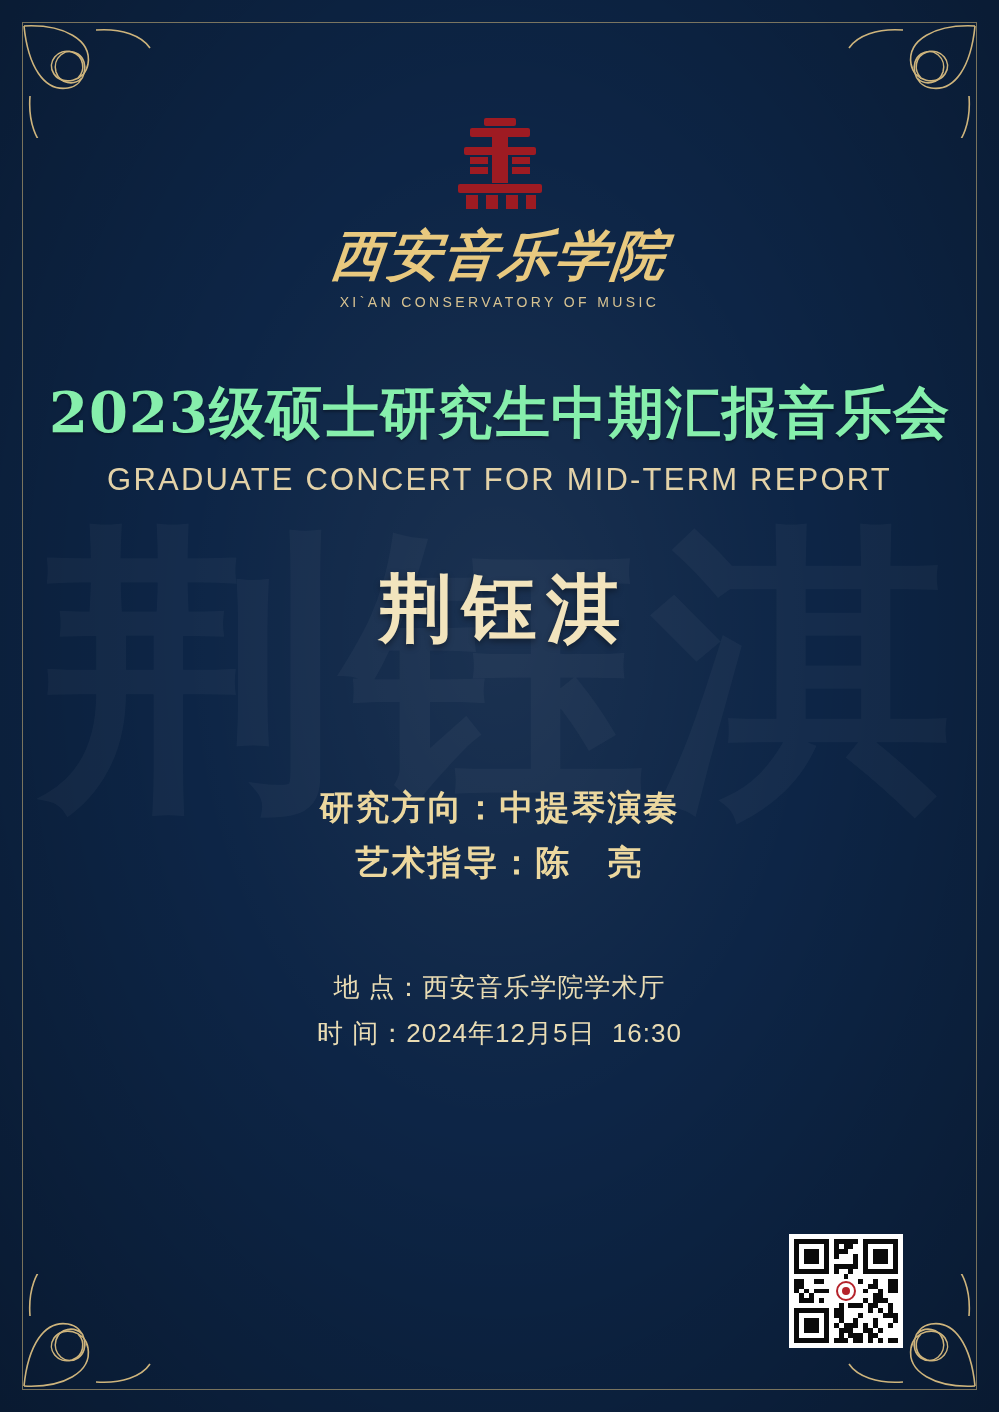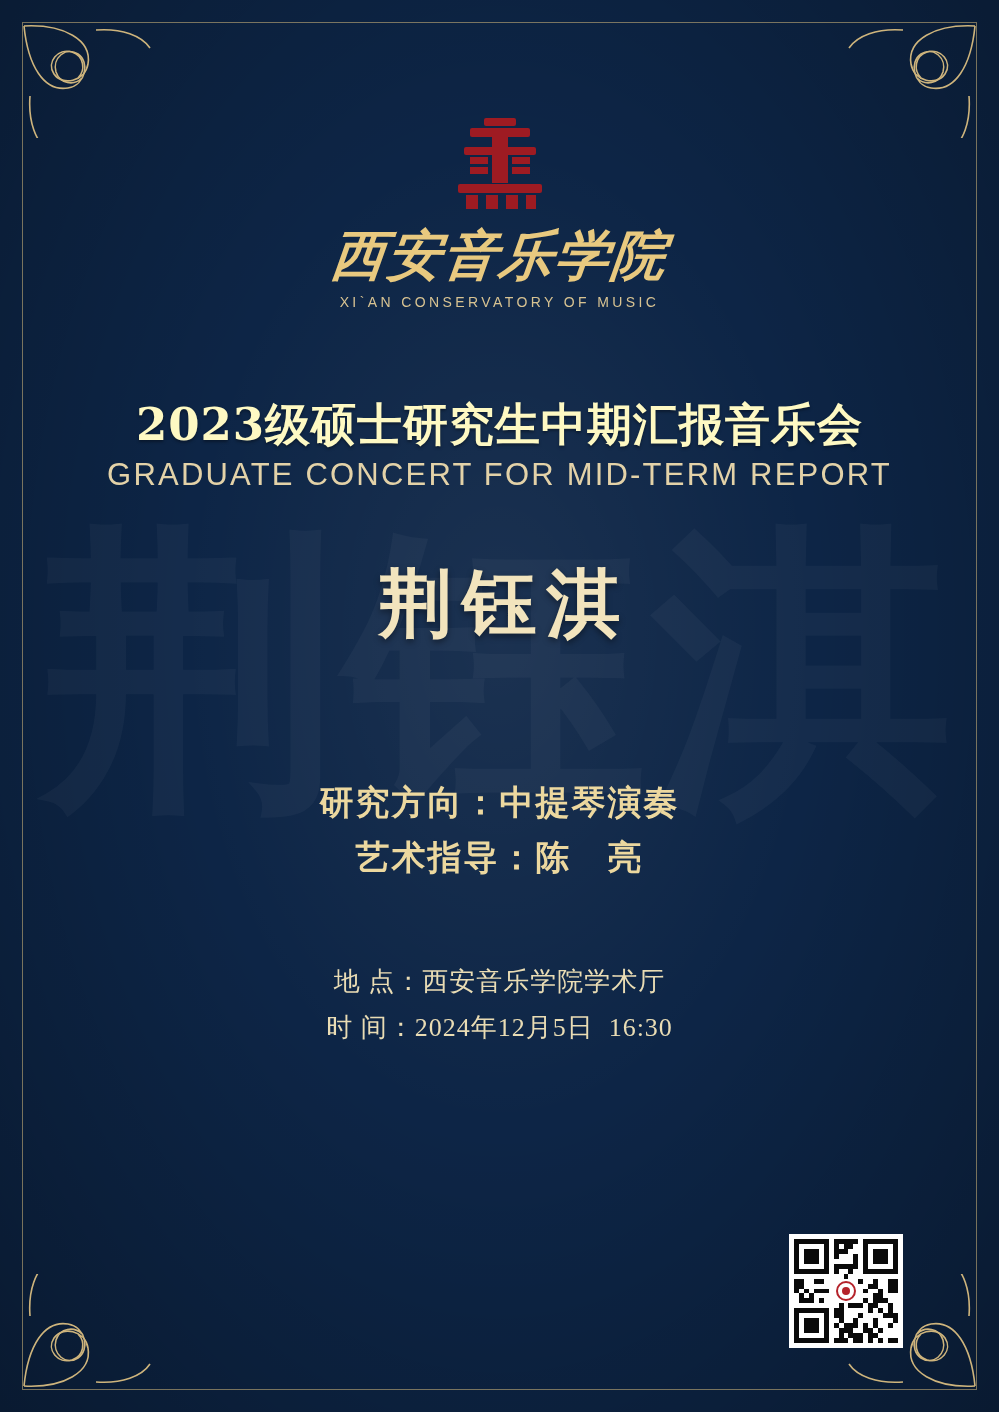--- a/index.html
+++ b/index.html
@@ -101,30 +101,30 @@
   .school-name-en {
     margin-top: 12px;
     font-size: 14px;
     letter-spacing: 3.4px;
     color: #d8c392;
     font-family: "Liberation Sans", sans-serif;
   }
 
   
   .title-cn {
-    margin-top: 85px;
-    font-size: 45px;
+    margin-top: 66px;
+    font-size: 56px;
     font-weight: 700;
-    color: #fef9c3;
+    color: #86efac;
     letter-spacing: 1px;
     font-family: "DejaVu Serif", "Liberation Serif", serif;
     text-shadow: 0 2px 3px rgba(0,0,0,0.35);
   }
   .title-en {
-    margin-top: 2px;
+    margin-top: 10px;
     font-size: 31px;
     letter-spacing: 2.2px;
     color: #e3d2a8;
     font-family: "Liberation Sans", sans-serif;
     font-weight: 400;
   }
 
   .performer {
     margin-top: 62px;
     font-size: 74px;
@@ -147,21 +147,21 @@
     font-family: "DejaVu Serif", "Liberation Serif", serif;
   }
   .details div { white-space: pre; }
 
   .info {
     margin-top: 74px;
     color: #e9dcb4;
     font-size: 26px;
     line-height: 1.78;
     letter-spacing: 1px;
-    font-family: Liberation Serif, serif;
+    font-family: Liberation Sans, sans-serif;
   }
   .info div { white-space: pre; }
 
   
   .qr {
     position: absolute;
     right: 96px;
     bottom: 64px;
     width: 104px;
     height: 104px;

